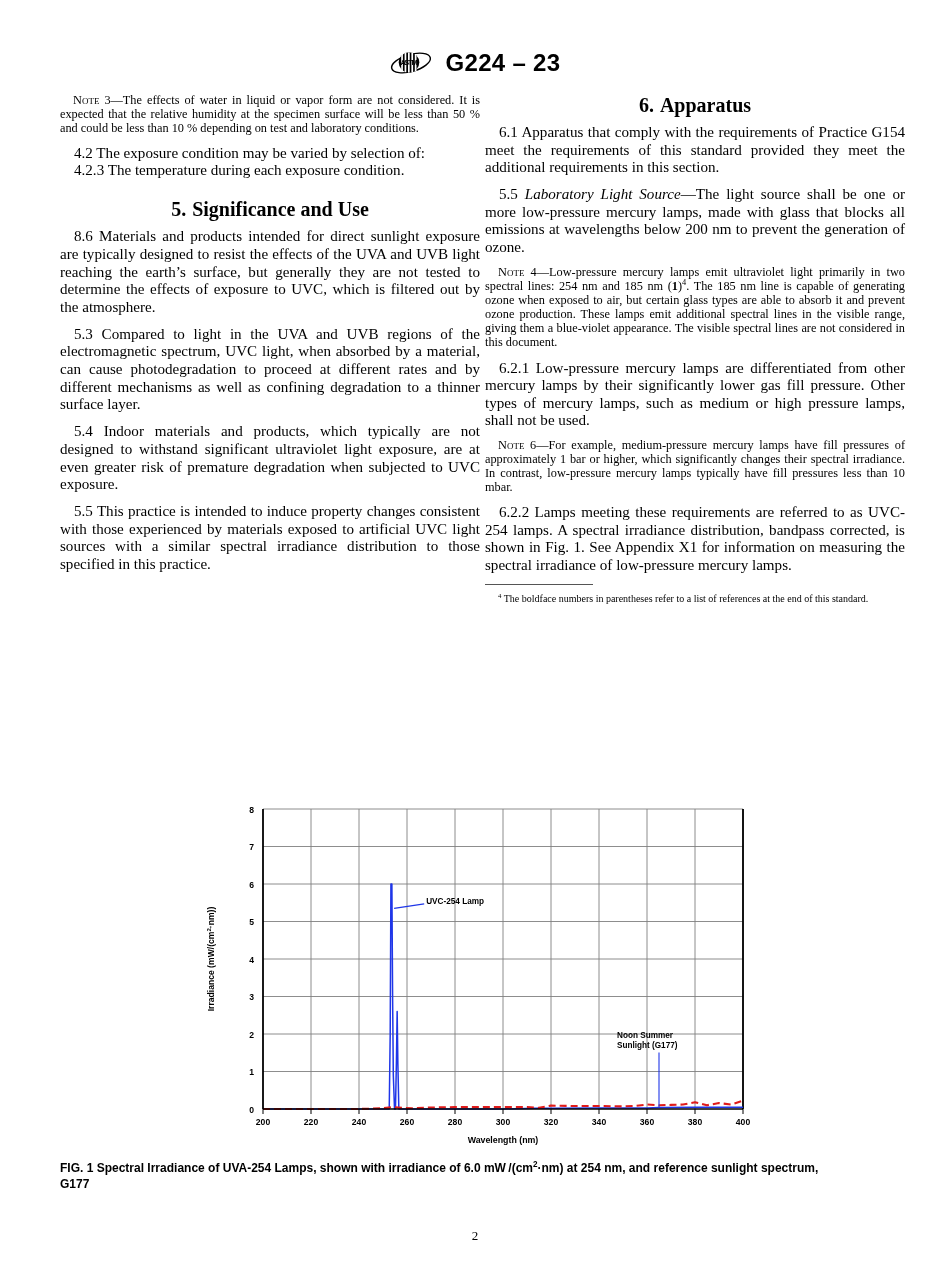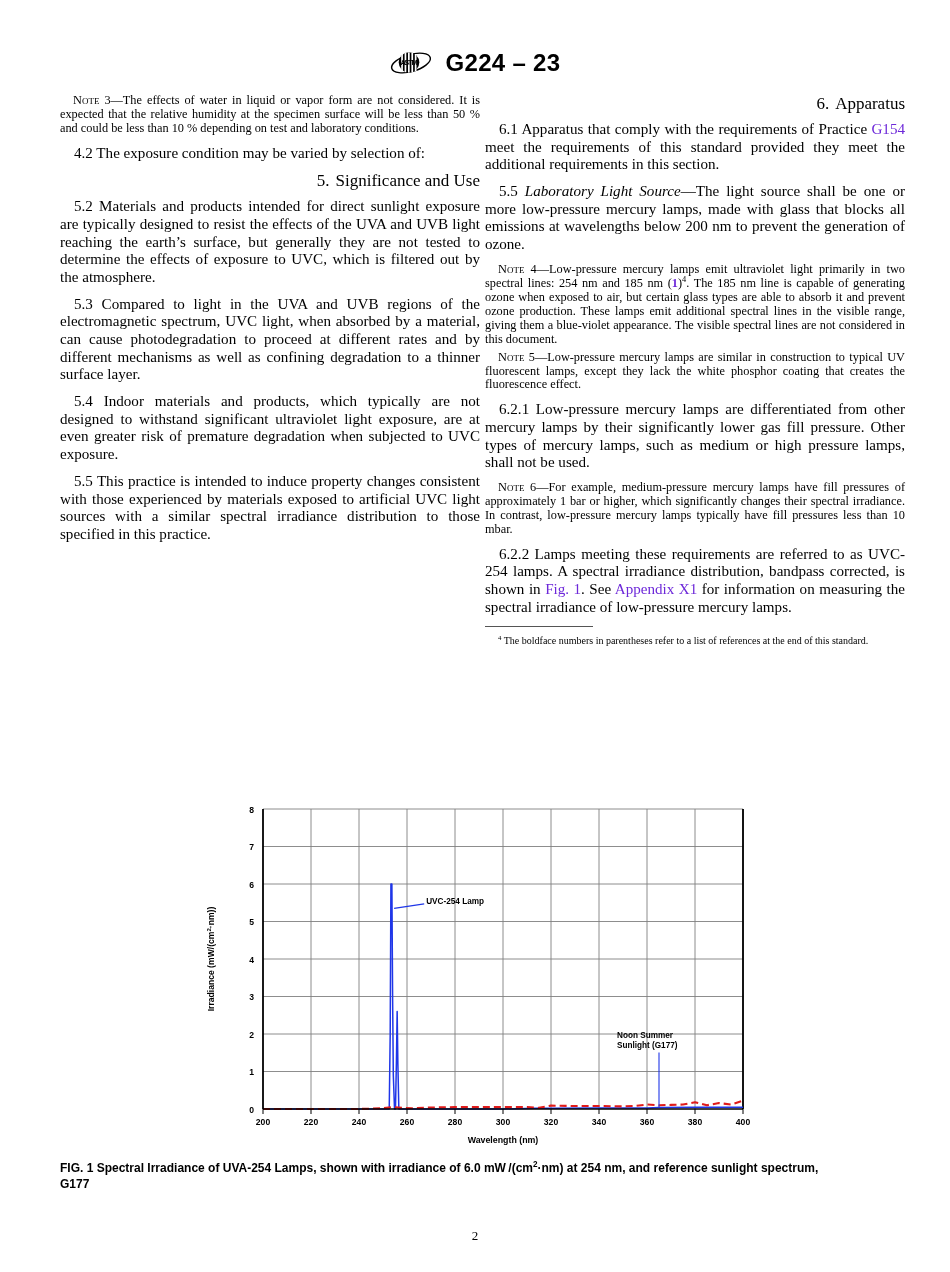--- a/index.html
+++ b/index.html
@@ -70,41 +70,41 @@
   }
   .body-p.tight { margin-bottom: 0; }
 
   .note {
     font-size: 12.3px;
     line-height: 13.9px;
     text-indent: 13px;
     text-align: justify;
     margin-bottom: 9px;
   }
-  .note.tight { margin-bottom: 4px; }
+  .note.tight { margin-bottom: 10px; }
   .note-label {
     font-variant: small-caps;
     font-size: 12.3px;
   }
   .sc {
     font-variant: small-caps;
   }
 
   h2.section-head {
     font-family: "Liberation Serif", serif;
-    font-size: 17px;
-    font-weight: normal;
+    font-size: 20px;
+    font-weight: bold;
     margin: 0 0 7px 0;
     text-indent: 0;
-    text-align: right;
+    text-align: center;
   }
   .section-head .num { margin-right: 6px; }
 
   .xref {
-    color: #6d28d9;
+    color: #000000;
   }
   .ital { font-style: italic; }
   .bold { font-weight: bold; }
   sup { font-size: 0.68em; vertical-align: super; line-height: 0; }
 
   .spacer-sm { height: 9px; }
 
   
   .footnote-rule {
     width: 108px;
@@ -185,44 +185,43 @@
       <span class="doc-designation">G224 – 23</span>
     </span>
   </div>
 
   <div class="col col-left">
 
     <p class="note"><span class="note-label"><span class="sc">Note</span>
         <span>3</span></span><span>—The effects of water in liquid or vapor form are not considered. It is expected that the relative humidity at the specimen surface will be less than 50 % and could be less than 10 % depending on test and laboratory conditions.</span></p>
 
     <p class="body-p tight">4.2 The exposure condition may be varied by selection of:</p>
+    <p class="body-p">4.2.3 The temperature during each exposure condition.</p>
 
     <div class="spacer-sm"></div>
 
     <h2 class="section-head"><span class="num">5.</span><span>Significance and Use</span></h2>
 
-    <p class="body-p">5.2 Materials and products intended for direct sunlight exposure are typically designed to resist the effects of the UVA and UVB light reaching the earth’s surface, but generally they are not tested to determine the effects of exposure to UVC, which is filtered out by the atmosphere.</p>
+    <p class="body-p">8.6 Materials and products intended for direct sunlight exposure are typically designed to resist the effects of the UVA and UVB light reaching the earth’s surface, but generally they are not tested to determine the effects of exposure to UVC, which is filtered out by the atmosphere.</p>
     <p class="body-p">5.3 Compared to light in the UVA and UVB regions of the electromagnetic spectrum, UVC light, when absorbed by a material, can cause photodegradation to proceed at different rates and by different mechanisms as well as confining degradation to a thinner surface layer.</p>
     <p class="body-p">5.4 Indoor materials and products, which typically are not designed to withstand significant ultraviolet light exposure, are at even greater risk of premature degradation when subjected to UVC exposure.</p>
     <p class="body-p">5.5 This practice is intended to induce property changes consistent with those experienced by materials exposed to artificial UVC light sources with a similar spectral irradiance distribution to those specified in this practice.</p>
   </div>
 
   <div class="col col-right">
 
     <h2 class="section-head"><span class="num">6.</span><span>Apparatus</span></h2>
 
     <p class="body-p"><span>6.1 Apparatus that comply with the requirements of Practice </span><span class="xref">G154</span><span> meet the requirements of this standard provided they meet the additional requirements in this section.</span></p>
 
     <p class="body-p"><span>5.5 </span><span class="ital">Laboratory Light Source</span><span>—The light source shall be one or more low-pressure mercury lamps, made with glass that blocks all emissions at wavelengths below 200 nm to prevent the generation of ozone.</span></p>
 
     <p class="note tight"><span class="note-label"><span class="sc">Note</span>
         <span>4</span></span><span>—Low-pressure mercury lamps emit ultraviolet light primarily in two spectral lines: 254 nm and 185 nm (</span><span class="bold xref">1</span><span>)</span><sup>4</sup><span>. The 185 nm line is capable of generating ozone when exposed to air, but certain glass types are able to absorb it and prevent ozone production. These lamps emit additional spectral lines in the visible range, giving them a blue-violet appearance. The visible spectral lines are not considered in this document.</span></p>
 
-    <p class="note"><span class="note-label"><span class="sc">Note</span>
-        <span>5</span></span><span>—Low-pressure mercury lamps are similar in construction to typical UV fluorescent lamps, except they lack the white phosphor coating that creates the fluorescence effect.</span></p>
 
     <p class="body-p">6.2.1 Low-pressure mercury lamps are differentiated from other mercury lamps by their significantly lower gas fill pressure. Other types of mercury lamps, such as medium or high pressure lamps, shall not be used.</p>
 
     <p class="note"><span class="note-label"><span class="sc">Note</span>
         <span>6</span></span><span>—For example, medium-pressure mercury lamps have fill pressures of approximately 1 bar or higher, which significantly changes their spectral irradiance. In contrast, low-pressure mercury lamps typically have fill pressures less than 10 mbar.</span></p>
 
     <p class="body-p"><span>6.2.2 Lamps meeting these requirements are referred to as UVC-254 lamps. A spectral irradiance distribution, bandpass corrected, is shown in </span><span class="xref">Fig. 1</span><span>. See </span><span class="xref">Appendix X1</span><span> for information on measuring the spectral irradiance of low-pressure mercury lamps.</span></p>
 
     <div class="footnote-rule"></div>
 

